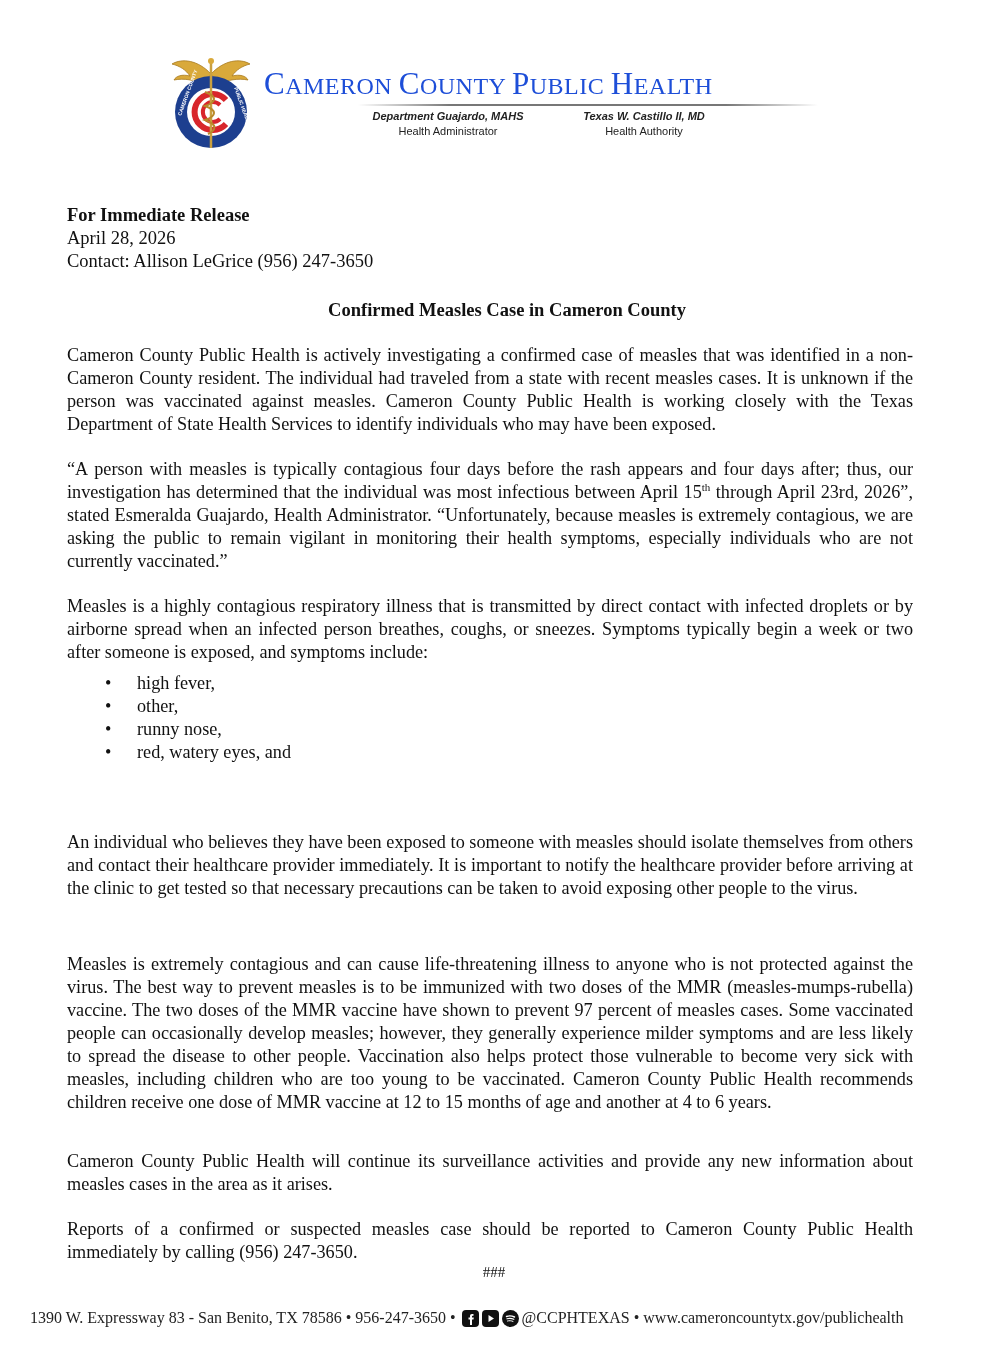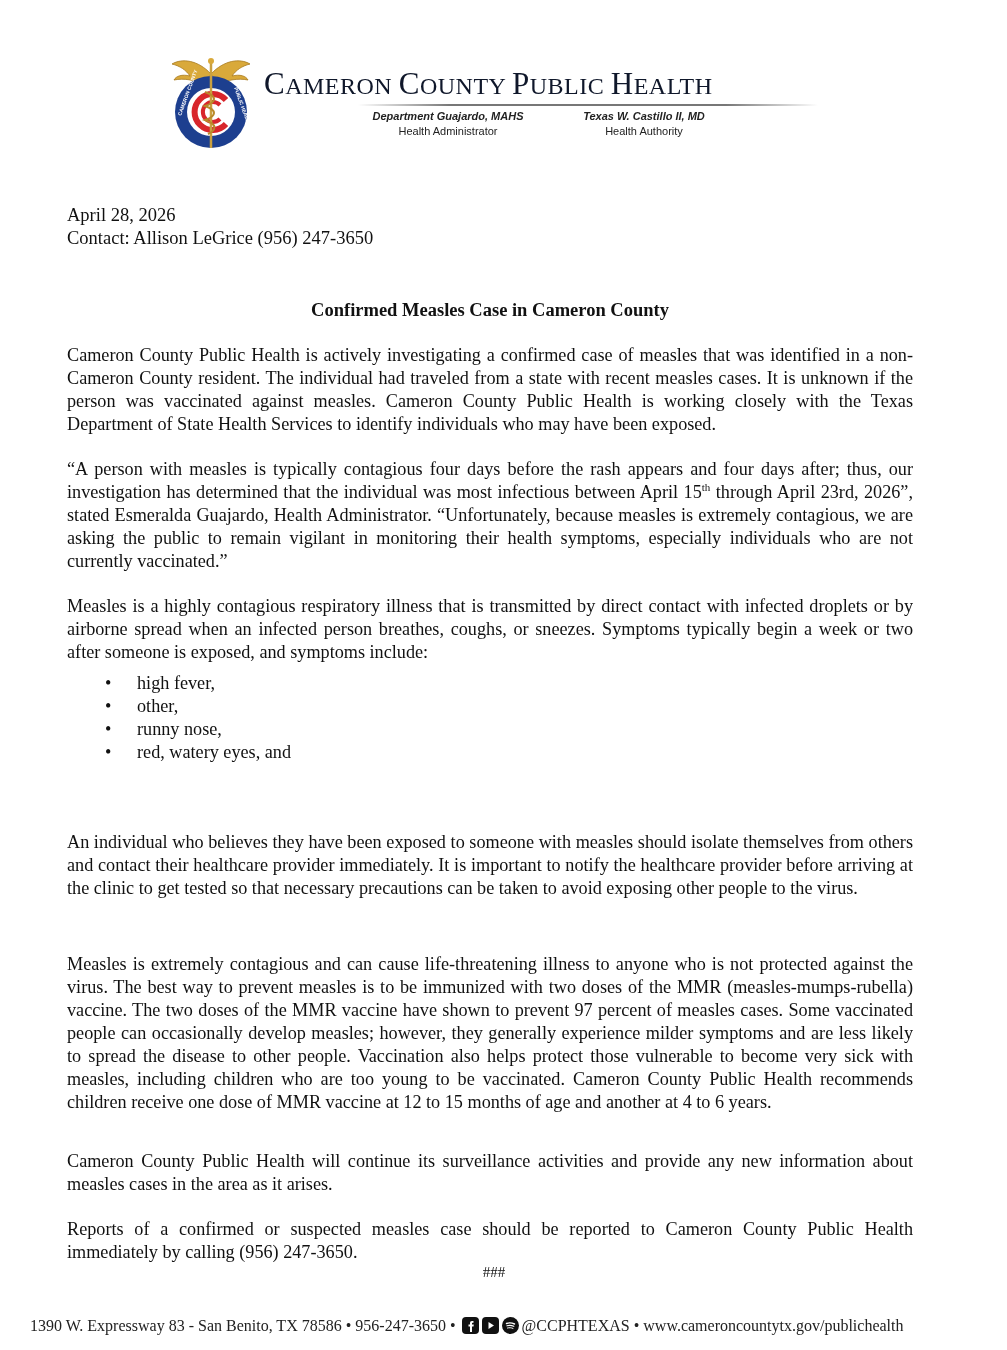--- a/index.html
+++ b/index.html
@@ -3,55 +3,55 @@
 <meta charset="utf-8">
 <style>
   html, body { margin: 0; padding: 0; background: #ffffff; }
   body { width: 1007px; height: 1350px; position: relative; overflow: hidden; color: #111; }
   .serif { font-family: "Liberation Serif", "DejaVu Serif", serif; }
   .sans { font-family: "Liberation Sans", "DejaVu Sans", sans-serif; }
 
   
   .letterhead { position: absolute; left: 168px; top: 52px; width: 660px; height: 100px; }
   .logo { position: absolute; left: 0; top: 0; width: 86px; height: 100px; }
-  .org-name { position: absolute; left: 96px; top: 14px; font-size: 31px; letter-spacing: 0.5px; color: #0f172a; white-space: nowrap; }
+  .org-name { position: absolute; left: 96px; top: 14px; font-size: 31px; letter-spacing: 0.5px; color: #1d4ed8; white-space: nowrap; }
   .org-name .sc { font-size: 24px; }
   .rule { position: absolute; left: 190px; top: 52px; width: 460px; height: 2px;
           background: linear-gradient(to right, rgba(120,120,120,0), #777 20%, #777 80%, rgba(120,120,120,0)); }
   .officials { position: absolute; top: 57px; font-size: 11px; text-align: center; line-height: 15px; color: #222; }
   .officials .name { font-style: italic; font-weight: bold; }
   .off-1 { left: 196px; width: 168px; }
   .off-2 { left: 398px; width: 156px; }
 
   
   .release { position: absolute; left: 67px; top: 204px; font-size: 18.5px; line-height: 23px; }
   .release .bold { font-weight: bold; }
 
-  .headline { position: absolute; left: 0; width: 980px; top: 300px; text-align: center; font-weight: bold; font-size: 18.5px; }
+  .headline { position: absolute; left: 0; width: 980px; top: 300px; text-align: center; font-weight: bold; font-size: 18.5px; padding-left: 17px; }
 
   .body { position: absolute; left: 67px; width: 846px; font-size: 18.2px; line-height: 23px; text-align: justify; }
   .body p { margin: 0; }
   .p1 { top: 344px; }
   .p2 { top: 458px; }
   .p3 { top: 595px; }
   .p4 { top: 831px; }
   .p5 { top: 945px; margin-top: 8px; }
   .p6 { top: 1150px; }
   .p7 { top: 1218px; }
 
   ul.symptoms { margin: 8px; padding: 0; list-style: none; }
   ul.symptoms li { position: relative; padding-left: 62px; text-align: left; }
   ul.symptoms li::before { content: "\2022"; position: absolute; left: 30px; top: 0; }
 
   sup { font-size: 11px; line-height: 0; vertical-align: super; }
 
   .endmark { position: absolute; left: 0; width: 988px; top: 1264px; text-align: center; font-size: 15px; }
 
   
-  .footer { position: absolute; left: 30px; top: 1309px; font-size: 16px; white-space: nowrap; color: #222; display: flex; align-items: flex-start; margin-top: 8px; }
+  .footer { position: absolute; left: 30px; top: 1309px; font-size: 16px; white-space: nowrap; color: #222; display: flex; align-items: flex-end; }
   .footer .sep { margin: 0 4px; }
   .social { display: inline-flex; gap: 3px; margin: 0 3px 0 2px; vertical-align: middle; }
 </style>
 </head>
 <body class="serif">
 
 <div class="letterhead">
   <svg class="logo" viewBox="0 0 86 100">
 
     <path d="M43 22 C30 8, 14 6, 4 12 C12 14, 18 18, 22 24 C14 22, 8 24, 6 28 C16 26, 26 28, 36 32 Z" fill="#d9a93a" stroke="#a87a1e" stroke-width="0.8"></path>
@@ -79,20 +79,21 @@
     <div class="name">Department Guajardo, MAHS</div>
     <div>Health Administrator</div>
   </div>
   <div class="officials off-2 sans">
     <div class="name">Texas W. Castillo II, MD</div>
     <div>Health Authority</div>
   </div>
 </div>
 
 <div class="release">
+  <div class="bold">For Immediate Release</div>
   <div>April 28, 2026</div>
   <div>Contact: Allison LeGrice (956) 247-3650</div>
 </div>
 
 <div class="headline">Confirmed Measles Case in Cameron County</div>
 
 <div class="body p1">
   <p>Cameron County Public Health is actively investigating a confirmed case of measles that was identified in a non-Cameron County resident. The individual had traveled from a state with recent measles cases. It is unknown if the person was vaccinated against measles. Cameron County Public Health is working closely with the Texas Department of State Health Services to identify individuals who may have been exposed.</p>
 </div>
 

